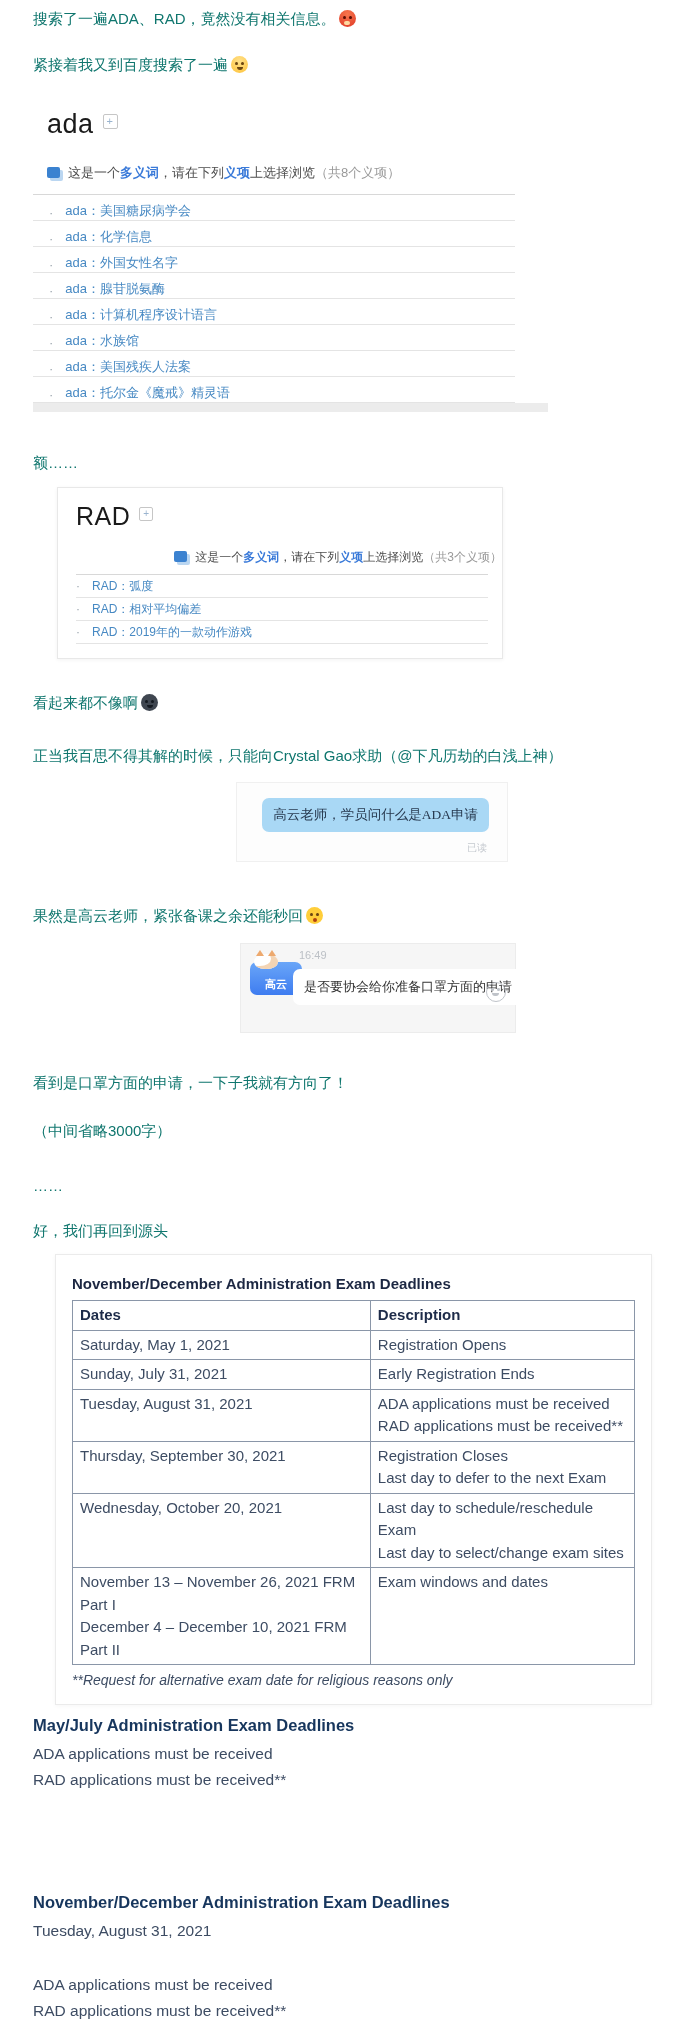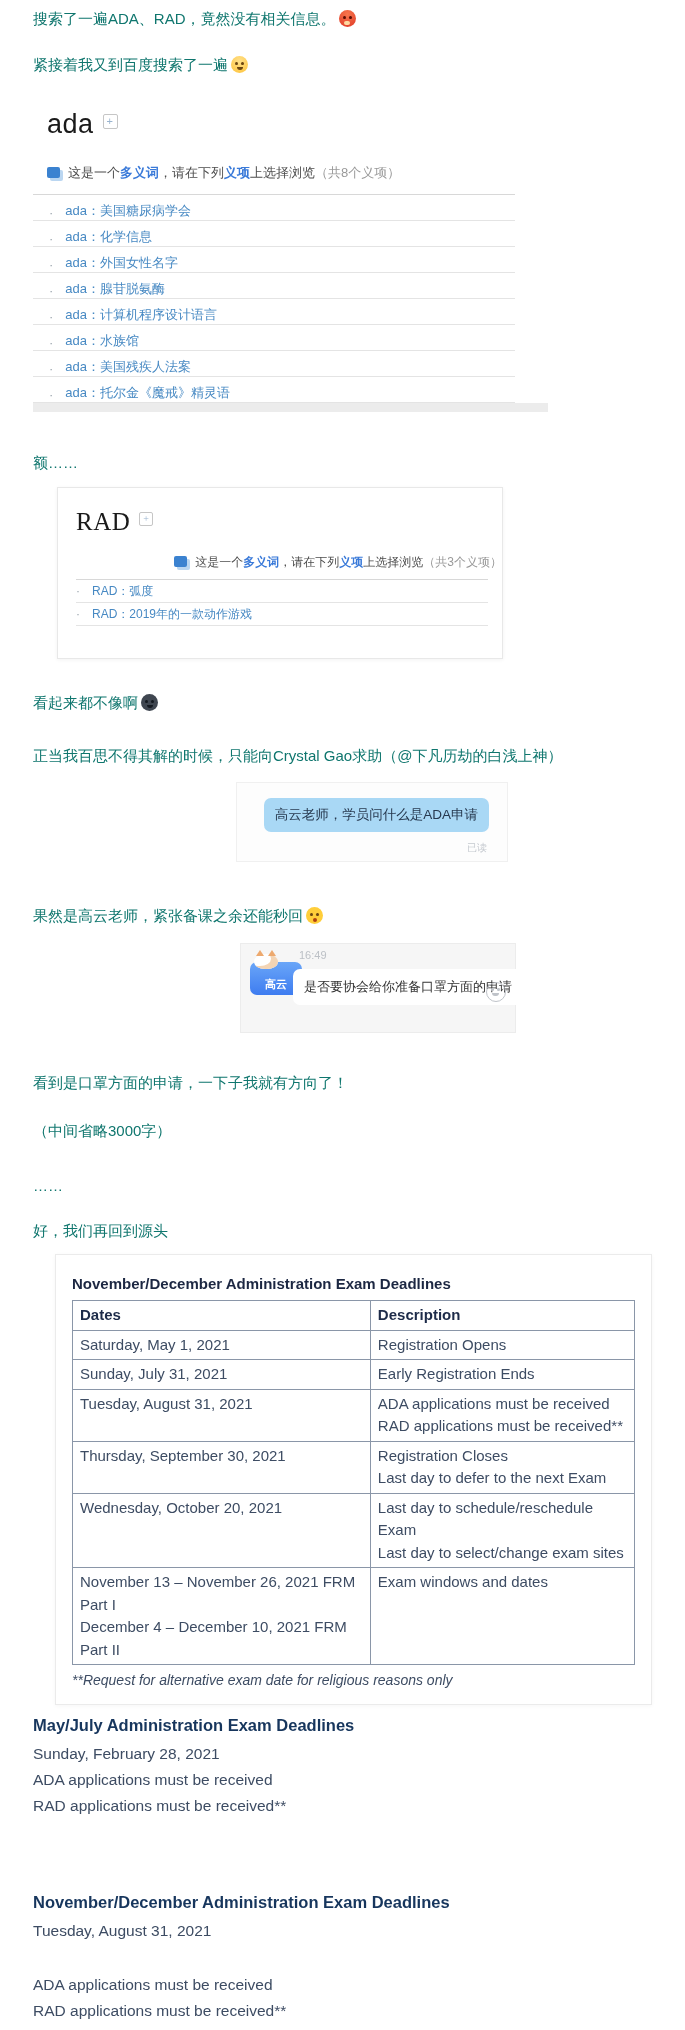--- a/index.html
+++ b/index.html
@@ -32,28 +32,28 @@
   .bk-item::before{content:"·";color:#9aa4ad;margin-right:12px;}
   .bk-link{color:#4789c3;text-decoration:none;cursor:pointer;}
 
   #ada-shot{position:absolute;left:33px;top:85px;width:482px;}
   #ada-shot .bk-title{margin:24px 0 0 14px;}
   #ada-shot .bk-notice{margin:24px 0 12px 14px;}
   #ada-shot .bk-item{height:25px;font-size:13px;padding-left:16px;align-items:flex-end;}
   #ada-gray-bar{position:absolute;left:33px;top:403px;width:515px;height:9px;background:#ececec;}
 
   #rad-shot{position:absolute;left:57px;top:487px;width:446px;height:172px;border:1px solid #e8e8e8;box-shadow:0 1px 4px rgba(0,0,0,.05);background:#fff;box-sizing:border-box;}
-  #rad-shot .bk-title{font-size:25px;margin:20px 0 0 18px;font-family:Liberation Serif, serif;}
+  #rad-shot .bk-title{font-size:25px;margin:14px 0 0 18px;}
   #rad-shot .expand-icon{width:12px;height:12px;font-size:10px;}
   #rad-shot .bk-notice{font-size:12px;margin:18px 0 8px 18px;text-align:right;}
   #rad-shot .bk-item{height:22px;font-size:12px;margin:0 14px 0 18px;}
 
   
   #chat1{position:absolute;left:236px;top:782px;width:272px;height:80px;background:#fdfdfd;border:1px solid #f0f0f0;box-sizing:border-box;}
-  #chat1 .bubble{position:absolute;right:18px;top:15px;background:#a9d8f5;border-radius:7px;padding:8px 11px;font-size:13.5px;color:#27394f;white-space:nowrap;}
+  #chat1 .bubble{position:absolute;right:18px;top:15px;background:#a9d8f5;border-radius:7px;padding:8px 11px;font-size:13.5px;color:#27394f;white-space:nowrap;font-family:Liberation Serif, serif;}
   #chat1 .receipt{position:absolute;right:20px;top:58px;font-size:10px;color:#c5c9cf;}
 
   #chat2{position:absolute;left:240px;top:943px;width:276px;height:90px;background:#f6f6f6;border:1px solid #ececec;box-sizing:border-box;}
   #chat2 .time{position:absolute;left:58px;top:5px;font-size:11px;color:#bcc0c6;}
   #chat2 .avatar{position:absolute;left:9px;top:18px;width:52px;height:33px;border-radius:7px;background:linear-gradient(180deg,#6aa6f8,#3e7cf0);}
   #chat2 .avatar-label{position:absolute;left:0;right:0;bottom:3px;text-align:center;color:#fff;font-size:11px;font-weight:bold;}
   #chat2 .cat-head{position:absolute;left:4px;top:-8px;width:24px;height:15px;background:#fff;border-radius:50% 50% 46% 46%;box-shadow:inset -7px -3px 0 #f3d4b4;}
   #chat2 .cat-head::before,#chat2 .cat-head::after{content:"";position:absolute;top:-4px;width:0;height:0;border-left:4px solid transparent;border-right:4px solid transparent;border-bottom:6px solid #eda96e;}
   #chat2 .cat-head::before{left:2px;}
   #chat2 .cat-head::after{right:2px;}
@@ -123,20 +123,23 @@
   <div id="rad-shot">
     <div class="bk-title"><span>RAD</span><span class="expand-icon">+</span></div>
     <div class="bk-notice">
       <span class="poly-icon"></span><span>这是一个</span><b>多义词</b><span>，请在下列</span><b>义项</b><span>上选择浏览</span><span class="count">（共3个义项）</span>
     </div>
     <div class="bk-sep" style="margin-left:18px;margin-right:14px"></div>
     <div class="bk-item">
         <a class="bk-link">RAD：弧度</a>
       </div>
     <div class="bk-item">
+        <a class="bk-link">RAD：相对平均偏差</a>
+      </div>
+    <div class="bk-item">
         <a class="bk-link">RAD：2019年的一款动作游戏</a>
       </div>
   </div>
 
   <p class="para" style="top:692px"><span>看起来都不像啊</span><span class="emoji emoji-moon"></span></p>
 
   <p class="para" style="top:745px"><span>正当我百思不得其解的时候，只能向Crystal Gao求助（@下凡历劫的白浅上神）</span></p>
 
   <div id="chat1">
     <div class="bubble">高云老师，学员问什么是ADA申请</div>
@@ -226,21 +229,20 @@
               <div>Exam windows and dates</div>
             </td>
         </tr>
       </tbody>
     </table>
     <div class="footnote">**Request for alternative exam date for religious reasons only</div>
   </div>
 
   <div class="deadline-sec" id="sec-may" style="top:1716px">
     <h3>May/July Administration Exam Deadlines</h3>
-    <div>Sunday, February 28, 2021</div>
     <div>ADA applications must be received</div>
     <div>RAD applications must be received**</div>
   </div>
 
   <div class="deadline-sec" id="sec-nov" style="top:1893px">
     <h3>November/December Administration Exam Deadlines</h3>
     <div>Tuesday, August 31, 2021</div>
     <div class="gap">ADA applications must be received</div>
     <div>RAD applications must be received**</div>
   </div>

